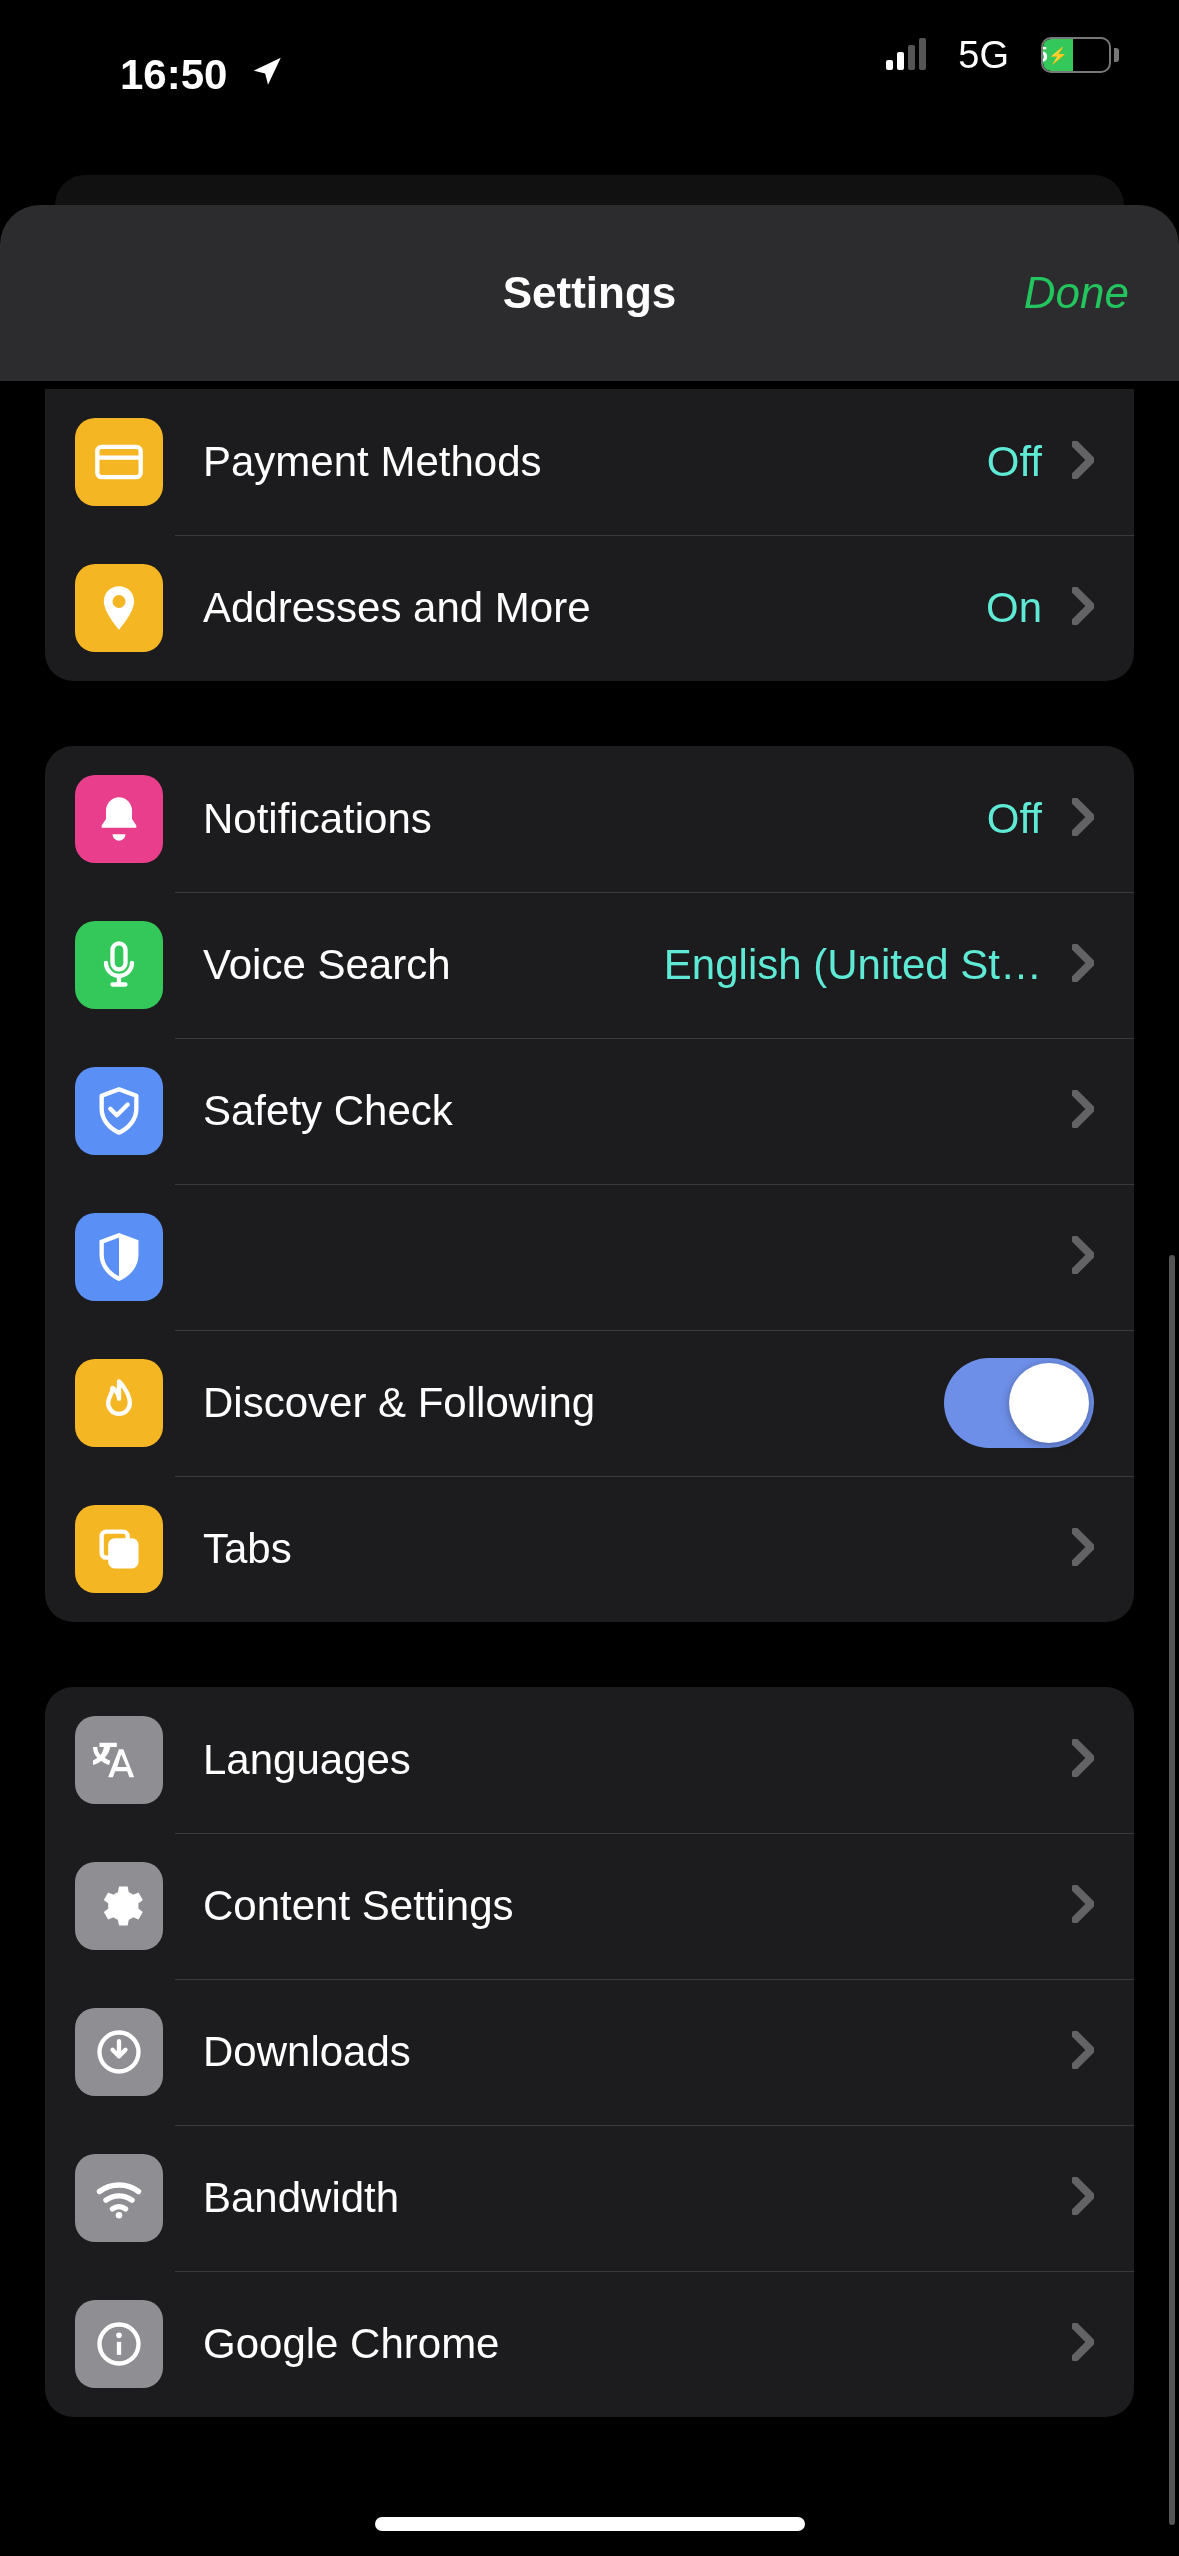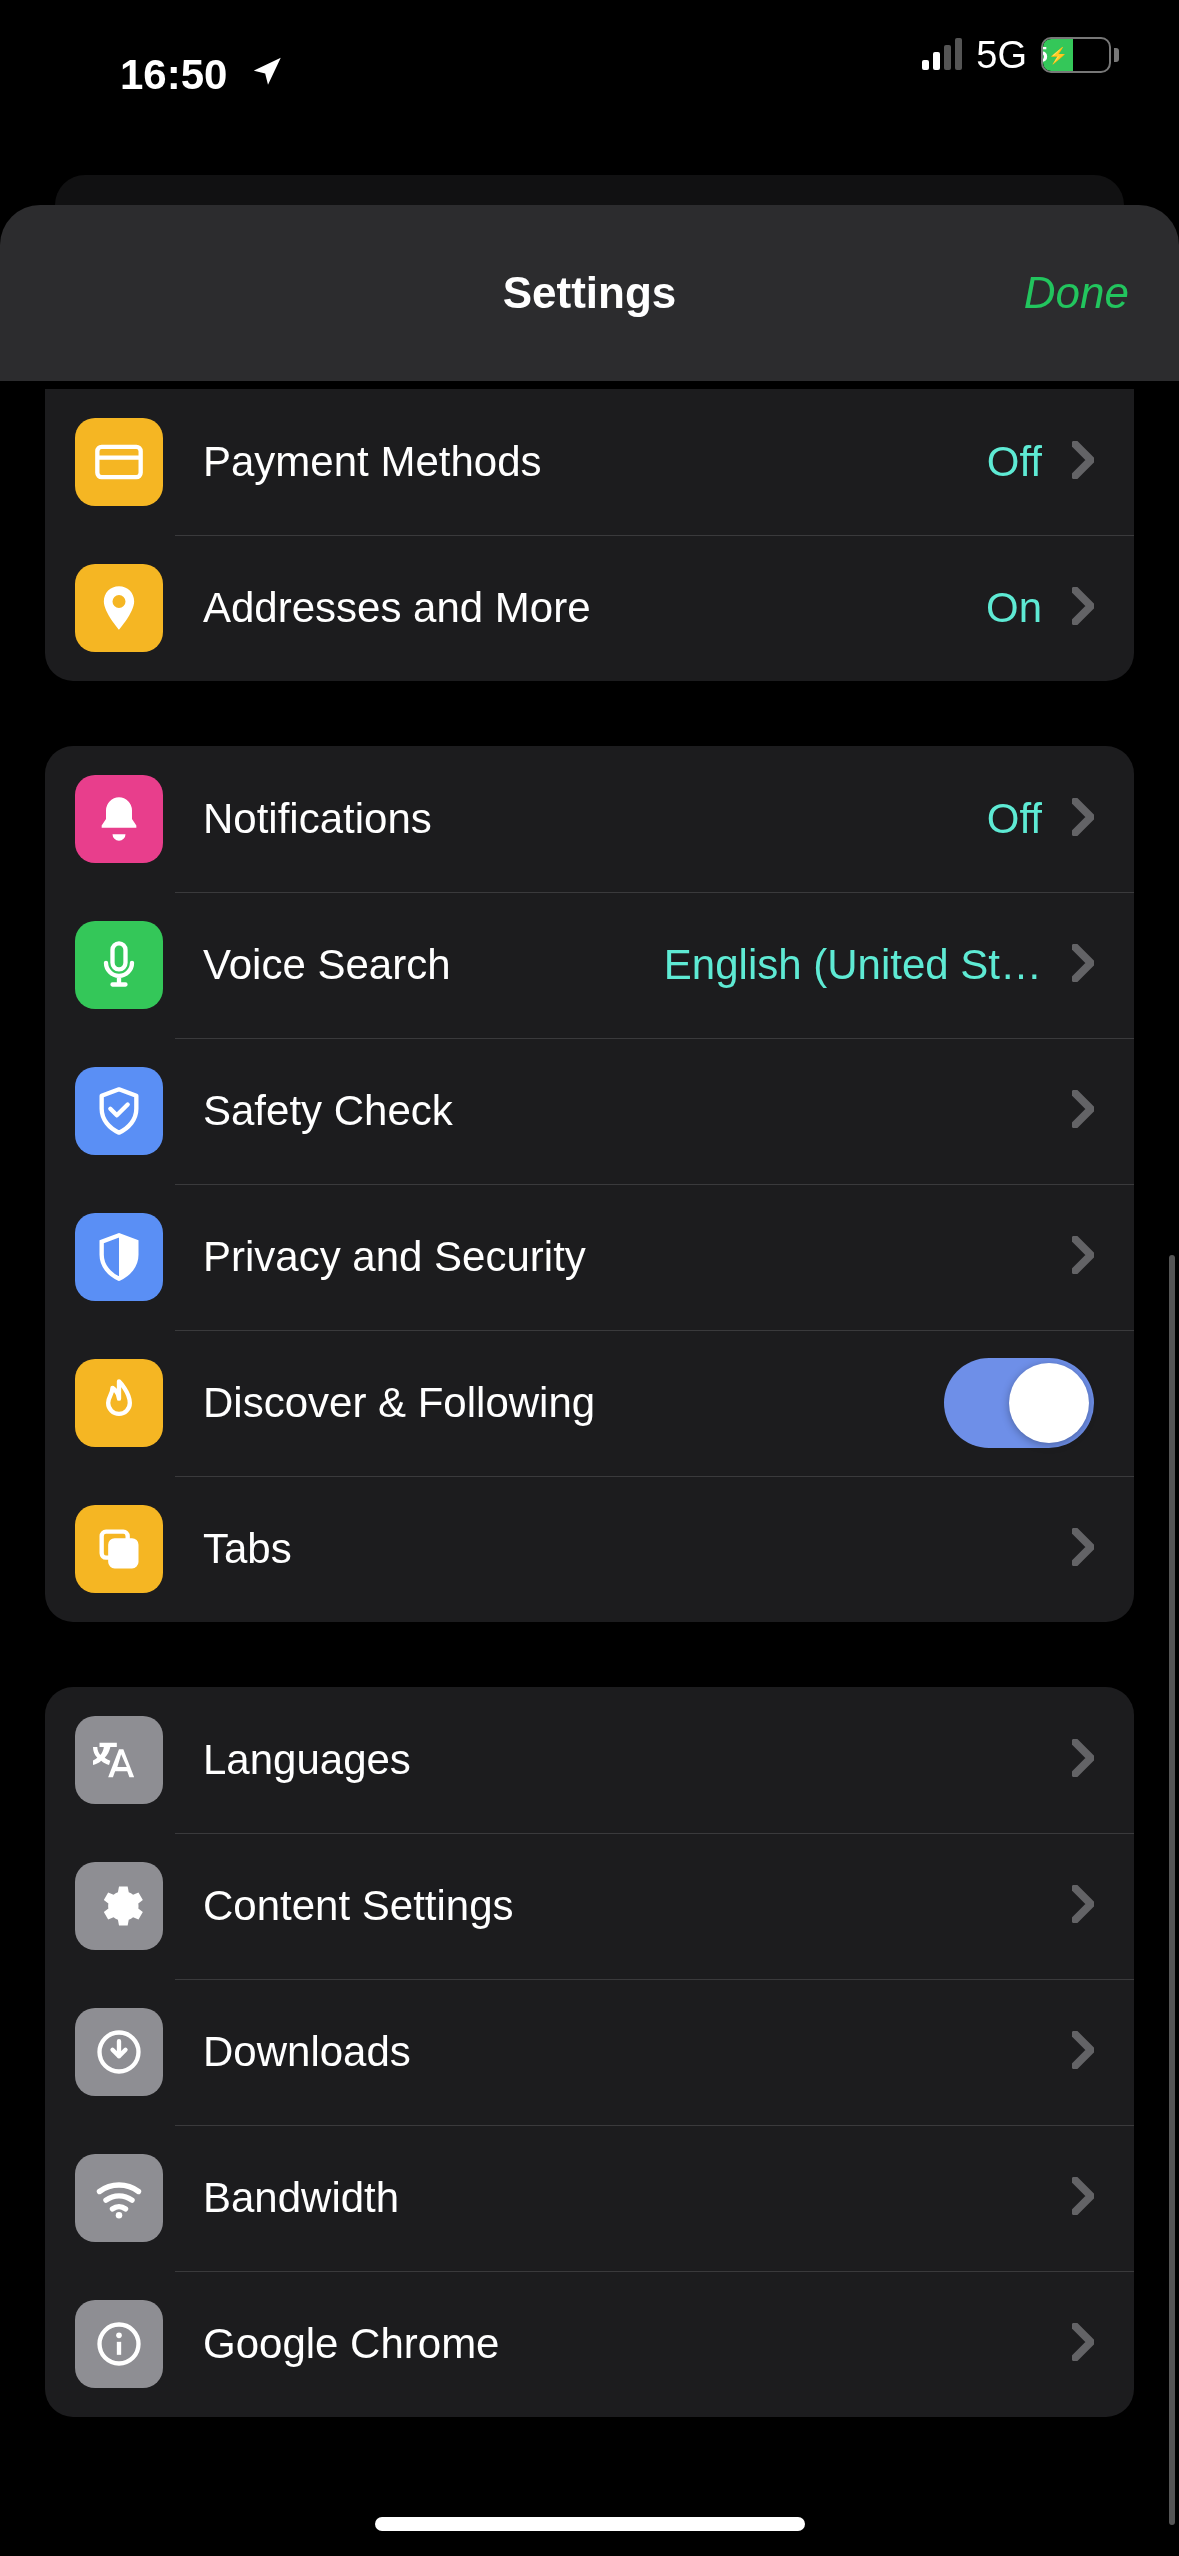--- a/index.html
+++ b/index.html
@@ -22,21 +22,21 @@
     display: flex;
     align-items: center;
     gap: 24px;
     font-size: 42px;
     font-weight: 600;
     margin-top: 40px;
   }
   .status-right {
     display: flex;
     align-items: center;
-    gap: 14px;
+    gap: 32px;
     font-size: 38px;
     font-weight: 500;
   }
   .signal-bars {
     display: flex;
     align-items: flex-end;
     gap: 4px;
     height: 30px;
   }
   .signal-bars span {
@@ -352,21 +352,20 @@
               <polyline points="2,2 12,12 2,22"></polyline>
             </svg></div>
         </div>
         <div class="row">
           <div class="row-icon ic-blue">
             <svg viewBox="0 0 24 24">
               <path d="M12 2l8 3v6c0 5-3.5 9-8 11-4.5-2-8-6-8-11V5l8-3z" fill="none" stroke="#fff" stroke-width="2"></path>
               <path d="M12 2v20c4.5-2 8-6 8-11V5l-8-3z" fill="#fff"></path>
             </svg>
           </div>
-          <div class="row-label">Privacy and Security</div>
           <div class="row-spacer"></div>
           <div class="chevron"><svg viewBox="0 0 14 24">
               <polyline points="2,2 12,12 2,22"></polyline>
             </svg></div>
         </div>
         <div class="row">
           <div class="row-icon ic-amber">
             <svg viewBox="0 0 24 24">
               <path fill="none" stroke="#fff" stroke-width="2" stroke-linejoin="round" d="M12 2s5 5 5 10a5 5 0 01-10 0c0-3 2-4 2-7 0 0 3 2 3 5 0-4 0-8 0-8z"></path>
             </svg>

